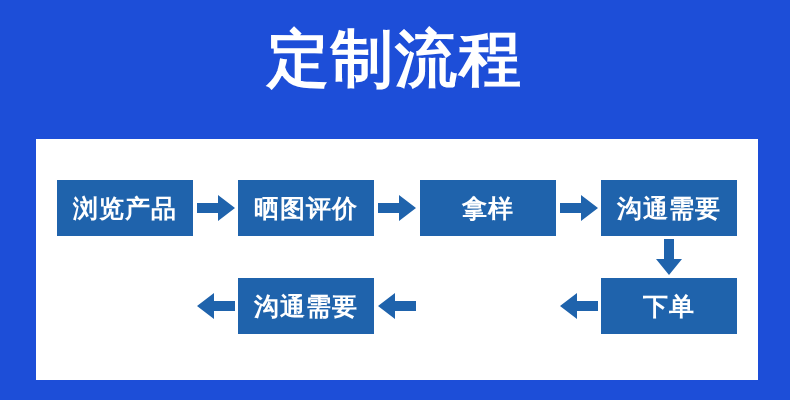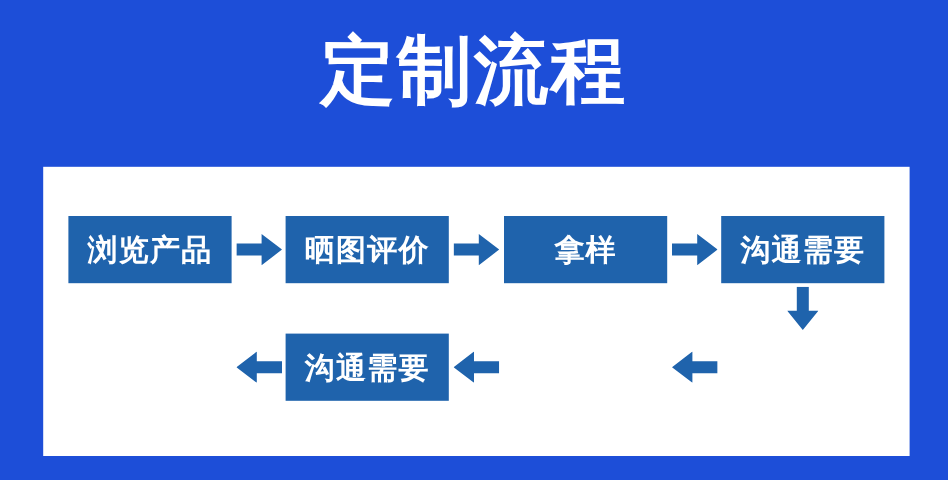--- a/index.html
+++ b/index.html
@@ -174,17 +174,20 @@
         </svg>
       </div>
 
 
       <div class="arrow a3">
         <svg width="38" height="26" viewBox="0 0 38 26" aria-hidden="true">
           <polygon points="38,8 17,8 17,0 0,13 17,26 17,18 38,18" fill="#1F63AC"></polygon>
         </svg>
       </div>
 
+      <div class="node n4">
+        <span>下单</span>
+      </div>
 
     </div>
 
   </div>
 </div>
 
 </body></html>

